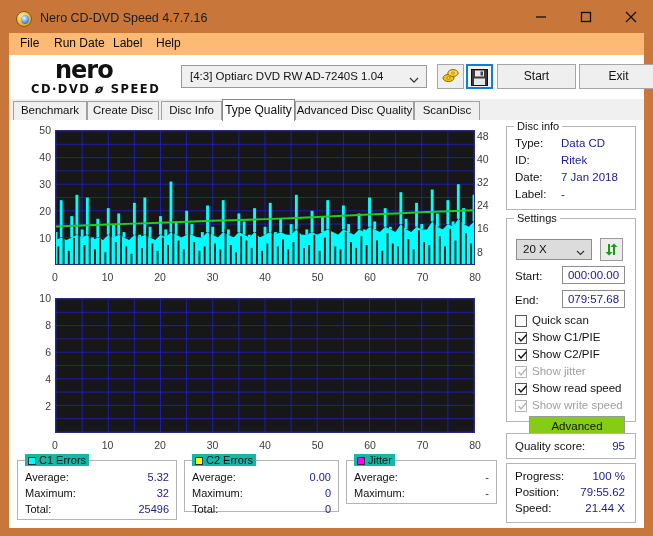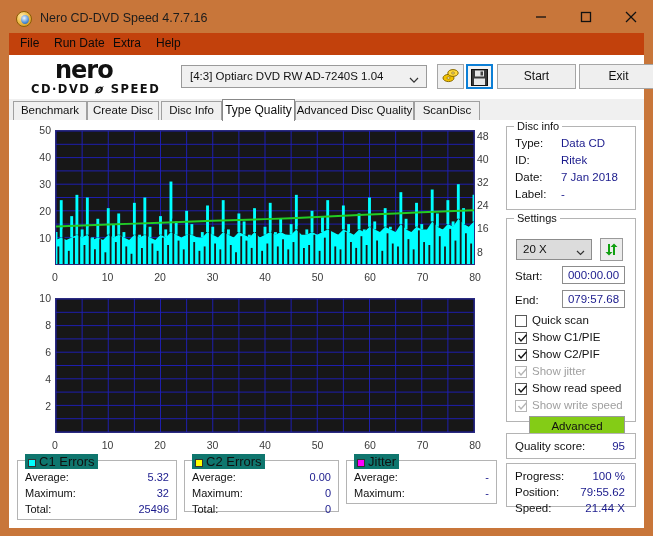--- a/index.html
+++ b/index.html
@@ -40,21 +40,21 @@
     cursor:default;
   }
   .winbtn svg{position:absolute;left:50%;top:50%;transform:translate(-50%,-50%);}
   #btn-min{left:518px;}
   #btn-max{left:563px;}
   #btn-close{left:608px;}
 
   
   .menubar{
     position:absolute;left:9px;top:31px;width:635px;height:22px;
-    background:#c2410c;
+    background:#fdba74;
   }
   .menu-item{
     position:absolute;top:3px;height:16px;
     font-size:12px;color:#0a0a0a;padding:0 5px;white-space:nowrap;
   }
 
   
   .toolbar{
     position:absolute;left:9px;top:53px;width:635px;height:44px;
     background:#ffffff;
@@ -140,22 +140,22 @@
   .ycol{position:absolute;left:0;top:8px;width:34px;bottom:22px;}
   .ycol-r{position:absolute;right:0;top:8px;width:20px;bottom:22px;}
   .xrow{position:absolute;left:38px;right:22px;bottom:2px;height:16px;}
 
   
   .group{
     position:absolute;border:1px solid #b4b4b4;box-sizing:border-box;
     background:#ffffff;
   }
   .group > .legend{
-    position:absolute;left:7px;top:-7px;background:#0f766e;
-    padding:0 3px;font-size:13px;color:#111;white-space:nowrap;text-align:center;
+    position:absolute;left:7px;top:-7px;background:#14b8a6;
+    padding:0 3px;font-size:11px;color:#111;white-space:nowrap;text-align:center;
   }
   .swatch{
     display:inline-block;width:8px;height:8px;vertical-align:-1px;
     margin-right:3px;border:1px solid #333;box-sizing:border-box;
   }
   .row{position:absolute;left:7px;right:7px;height:14px;font-size:11px;color:#111;}
   .row .k{position:absolute;left:0;}
   .row .v{position:absolute;right:0;color:#1a1a8c;}
 
   
@@ -222,21 +222,21 @@
       <svg width="13" height="13" viewBox="0 0 13 13">
         <line x1="1.5" y1="1.5" x2="11.5" y2="11.5" stroke="#111" stroke-width="1.3"></line>
         <line x1="11.5" y1="1.5" x2="1.5" y2="11.5" stroke="#111" stroke-width="1.3"></line>
       </svg>
     </div>
   </div>
 
   <div class="menubar">
     <div class="menu-item" style="left:6px">File</div>
     <div class="menu-item" style="left:40px">Run Date</div>
-    <div class="menu-item" style="left:99px">Extra</div>
+    <div class="menu-item" style="left:99px">Label</div>
     <div class="menu-item" style="left:142px">Help</div>
   </div>
 
   <div class="toolbar">
     <div class="logo">
       <div class="nero">nero</div>
       <div class="sub">
         <span>CD·DVD</span><span class="slash">&nbsp;ø&nbsp;</span><span>SPEED</span>
       </div>
     </div>
@@ -693,21 +693,21 @@
       </div>
 
       <div class="adv-btn" style="top:197px">Advanced</div>
     </div>
 
     <div class="rgroup" style="left:497px;top:313px;width:130px;height:26px">
       <div class="kv" style="left:8px;top:6px">Quality score:</div>
       <div class="kvv" style="right:10px;top:6px">95</div>
     </div>
 
-    <div class="rgroup" style="left:497px;top:343px;width:130px;height:44px">
+    <div class="rgroup" style="left:497px;top:343px;width:130px;height:60px">
       <div class="kv" style="left:8px;top:6px">Progress:</div>
       <div class="kvv" style="right:10px;top:6px">100 %</div>
       <div class="kv" style="left:8px;top:22px">Position:</div>
       <div class="kvv" style="right:10px;top:22px">79:55.62</div>
       <div class="kv" style="left:8px;top:38px">Speed:</div>
       <div class="kvv" style="right:10px;top:38px">21.44 X</div>
     </div>
 
   </div>
 </div>

